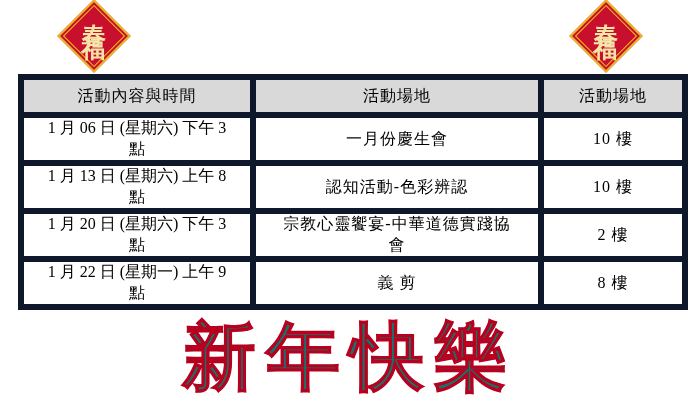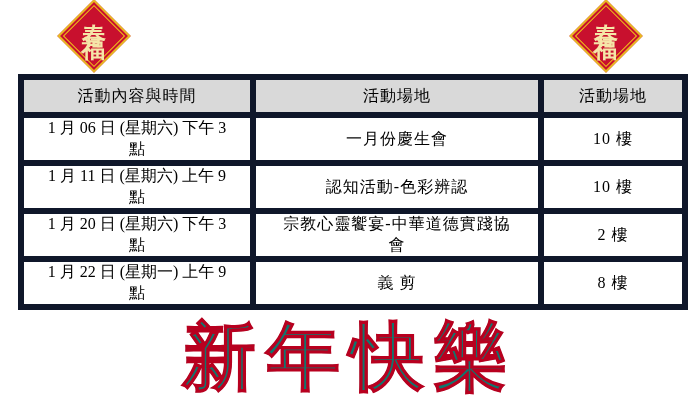--- a/index.html
+++ b/index.html
@@ -136,21 +136,21 @@
         <th>活動場地</th>
       </tr>
     </thead>
     <tbody>
       <tr>
         <td class="col-time">1 月 06 日 (星期六) 下午 3 點</td>
         <td class="col-content">一月份慶生會</td>
         <td class="col-place">10 樓</td>
       </tr>
       <tr>
-        <td class="col-time">1 月 11 日 (星期六) 上午 9 點</td>
+        <td class="col-time">1 月 13 日 (星期六) 上午 8 點</td>
         <td class="col-content">認知活動-色彩辨認</td>
         <td class="col-place">10 樓</td>
       </tr>
       <tr>
         <td class="col-time">1 月 20 日 (星期六) 下午 3 點</td>
         <td class="col-content">宗教心靈饗宴-中華道德實踐協會</td>
         <td class="col-place">2 樓</td>
       </tr>
       <tr>
         <td class="col-time">1 月 22 日 (星期一) 上午 9 點</td>

